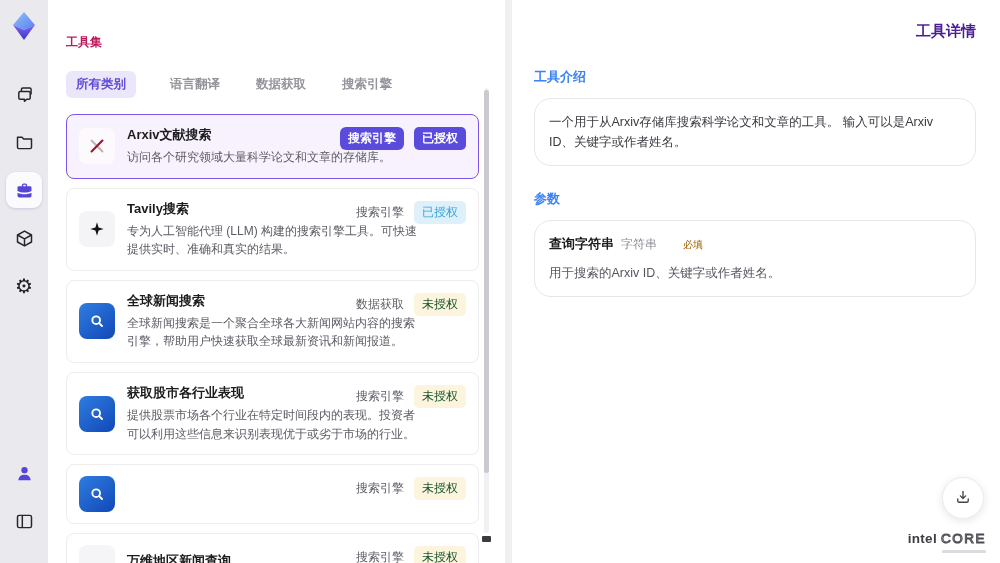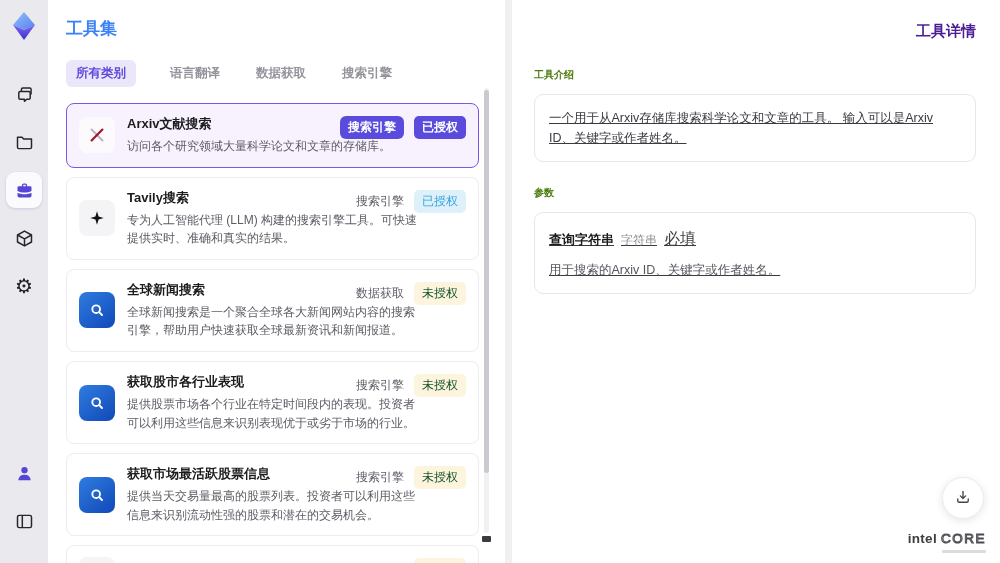--- a/index.html
+++ b/index.html
@@ -14,21 +14,21 @@
   .nav-btn { width:36px; height:36px; border:none; background:transparent; display:flex;
     align-items:center; justify-content:center; margin-bottom:12px; cursor:pointer; border-radius:9px; }
   .nav-btn svg { display:block; }
   .nav-btn.active { background:#fbfbfd; box-shadow:0 1px 3px rgba(60,50,150,.18); }
   .rail-spacer { flex:1; }
   .gear-glyph { font-size:20px; color:#222; line-height:1; }
 
   
   .list-panel { position:absolute; left:48px; top:0; width:457px; height:100%;
     background:#fff; padding:14px 26px 0 18px; }
-  .page-title { font-size:17px; font-weight:bold; color:#3b82f6; margin:3px 0 20px; }
+  .page-title { font-size:12px; font-weight:bold; color:#be185d; margin:20px 0 20px; }
   .tabs { display:flex; align-items:center; gap:32px; margin-bottom:16px; }
   .tab { font-size:12.5px; color:#94949c; padding:5px 2px; border:none; background:transparent; cursor:pointer; border-radius:6px;font-weight:bold; }
   .tab.active { background:#ece6fa; color:#5f4bd8; padding:5px 10px; font-weight:bold; }
 
   .tool-card { position:relative; display:flex; align-items:center; width:413px;
     border:1px solid #ededf0; border-radius:8px; background:#fff; padding:11px 12px; margin-bottom:9px; cursor:pointer; }
   .tool-card.selected { border:1.5px solid #7d55e8; background:#f8f2fe; }
   .tool-icon { flex:0 0 36px; width:36px; height:36px; border-radius:8px; background:#f4f4f6;
     display:flex; align-items:center; justify-content:center; margin-right:12px; overflow:hidden; }
   .tool-icon.ic-arxiv { background:#fdfafd; }
@@ -50,27 +50,27 @@
   .scroll-thumb { position:absolute; top:2px; width:5px; height:86%; background:#c9c9cf; border-radius:3px; }
   .scroll-end { position:absolute; right:14px; bottom:21px; width:9px; height:6px; background:#3a3a40; border-radius:1px; }
 
   
   .gutter { position:absolute; left:505px; top:0; width:7px; height:100%; background:#f0f0f2; }
 
   
   .detail-panel { position:absolute; left:512px; top:0; right:0; height:100%;
     background:#fff; padding:14px 24px 0 22px; }
   .detail-title { font-size:15px; font-weight:bold; color:#4c1d95; margin:8px 0 27px;text-align:right; }
-  .section-h { font-size:10px; font-weight:bold; color:#4d7c0f; margin-bottom:12px; }
-  .box { border:1px solid #e7e7ea; border-radius:9px; background:#fff; padding:13px 14px;
-    font-size:12.5px; color:#3a3a40; line-height:1.6; margin-bottom:24px;text-decoration:underline; }
+  .section-h { font-size:13px; font-weight:bold; color:#3b82f6; margin-bottom:12px; }
+  .box { border:1px solid #e7e7ea; border-radius:17px; background:#fff; padding:13px 14px;
+    font-size:12.5px; color:#3a3a40; line-height:1.6; margin-bottom:24px; }
   .param-head { display:flex; align-items:baseline; gap:7px; margin-bottom:8px; }
   .param-name { font-size:13px; font-weight:bold; color:#1c1c1e; }
   .param-type { font-size:12px; color:#8a8a92; }
-  .param-req { font-size:16px; color:#404040; }
+  .param-req { font-size:10px; color:#a16207;margin-left:19px; }
   .param-desc { font-size:12.5px; color:#55555e; }
 
   
   .fab { position:absolute; right:16px; bottom:44px; width:42px; height:42px; border-radius:50%;
     background:#fff; border:1px solid #ececef; box-shadow:0 2px 8px rgba(0,0,0,.10);
     display:flex; align-items:center; justify-content:center; cursor:pointer; }
   .intel { position:absolute; right:14px; bottom:10px; text-align:center; line-height:1; }
   .intel .brand { font-size:13.5px; font-weight:bold; color:#3d3d42; letter-spacing:.3px; }
   .intel .core { font-size:13.5px; margin-left:4px; letter-spacing:1.5px; text-transform:uppercase;
     color:#c9c9cf; -webkit-text-stroke:1px #4a4a50; }
@@ -235,24 +235,20 @@
     </div>
   </div>
 
   <div class="tool-card">
     <div class="tool-icon ic-blue-search">
             <svg viewBox="0 0 24 24" width="20" height="20" fill="none">
               <circle cx="11" cy="11" r="4.6" stroke="#fff" stroke-width="2.3"></circle>
               <path d="M14.6 14.6 18 18" stroke="#fff" stroke-width="2.3" stroke-linecap="round"></path>
             </svg>
           </div>
-    <div class="tool-main">
-      <div class="tool-name">获取市场最活跃股票信息</div>
-      <div class="tool-desc">提供当天交易量最高的股票列表。投资者可以利用这些信息来识别流动性强的股票和潜在的交易机会。</div>
-    </div>
     <div class="badges">
       <span class="cat-badge">搜索引擎</span>
       <span class="status-badge no">未授权</span>
     </div>
   </div>
 
   <div class="tool-card">
     <div class="tool-icon ic-newspaper"></div>
     <div class="tool-main">
       <div class="tool-name">万维地区新闻查询</div>

